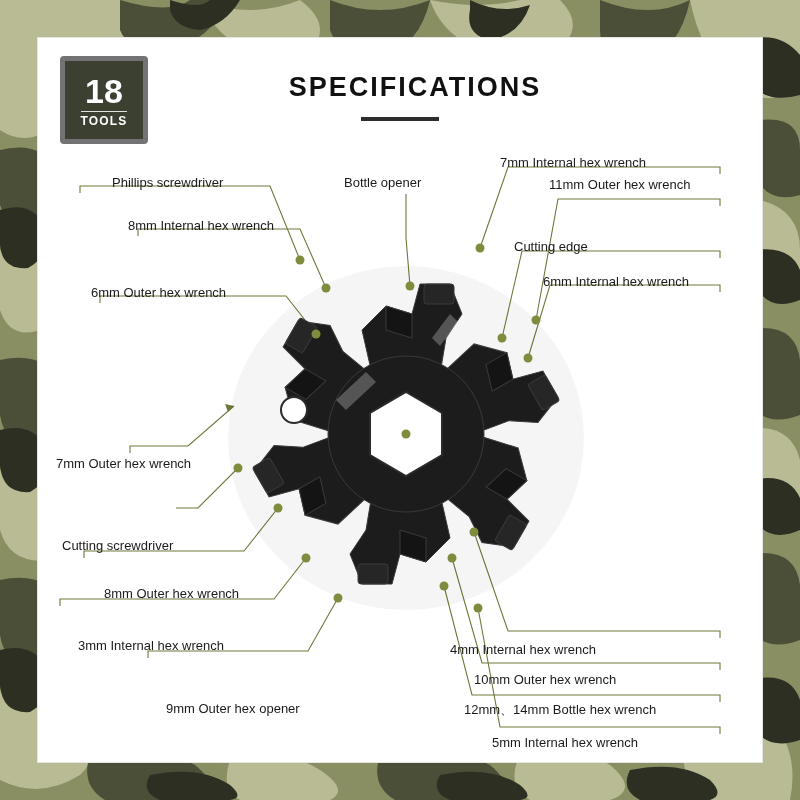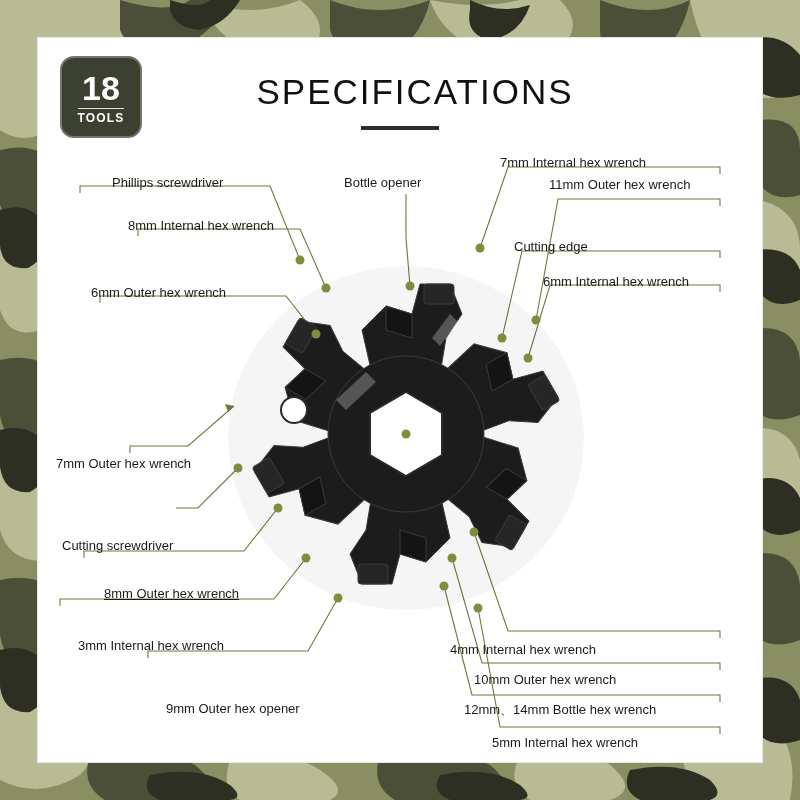--- a/index.html
+++ b/index.html
@@ -31,29 +31,29 @@
     background: #ffffff;
     box-shadow: 0 0 0 1px #e6e6e6;
   }
   
   #badge {
     position: absolute;
     left: 22px;
     top: 18px;
     width: 78px;
     height: 78px;
-    border-radius: 14px;
+    border-radius: 4px;
     background: #3b4030;
     color: #ffffff;
     display: flex;
     flex-direction: column;
     align-items: center;
     justify-content: center;
     line-height: 1;
-    border: 2px solid #737373;
+    border: 5px solid #737373;
   }
   #badge .num {
     font-size: 34px;
     font-weight: bold;
     letter-spacing: 0px;
     margin-bottom: 2px;
   }
   #badge .divider {
     width: 46px;
     height: 1px;
@@ -68,22 +68,22 @@
   }
   
   #title-wrap {
     position: absolute;
     left: 0;
     top: 34px;
     width: 724px;
     text-align: center;
   }
   #title {
-    font-size: 35px;
-    font-weight: normal;
+    font-size: 27px;
+    font-weight: bold;
     letter-spacing: 2.0px;
     color: #111111;
     margin-left: 30px;
   }
   #title-rule {
     width: 78px;
     height: 4px;
     background: #2d2d2d;
     margin: 14px auto 0 auto;
   }
@@ -274,21 +274,21 @@
   </div>
   <div class="label" style="left:53px; top:248px;">
     <span>6mm Outer hex wrench</span>
   </div>
   <div class="label" style="left:18px; top:419px;">
     <span>7mm Outer hex wrench</span>
   </div>
   <div class="label" style="left:24px; top:501px;">
     <span>Cutting screwdriver</span>
   </div>
-  <div class="label" style="left:66px; top:549px;text-decoration:underline;">
+  <div class="label" style="left:66px; top:549px;">
     <span>8mm Outer hex wrench</span>
   </div>
   <div class="label" style="left:40px; top:601px;">
     <span>3mm Internal hex wrench</span>
   </div>
   <div class="label" style="left:128px; top:664px;">
     <span>9mm Outer hex opener</span>
   </div>
 
   <div class="label" style="left:306px; top:138px;">

